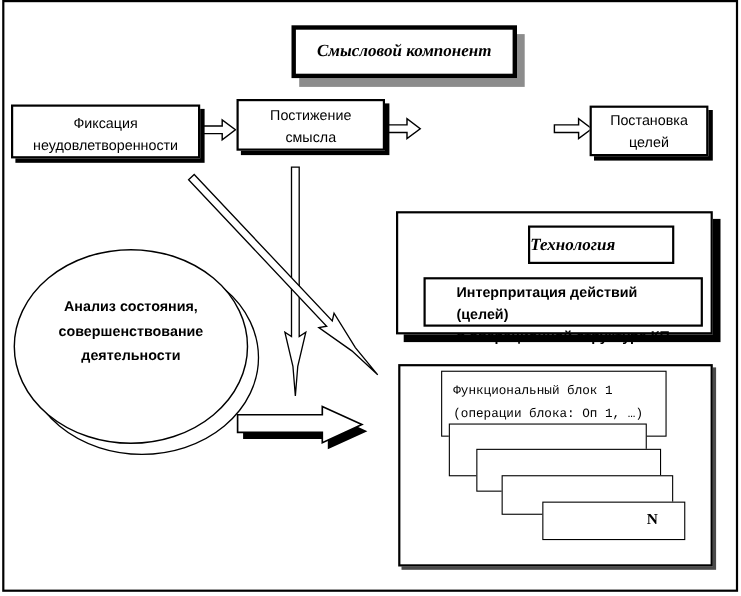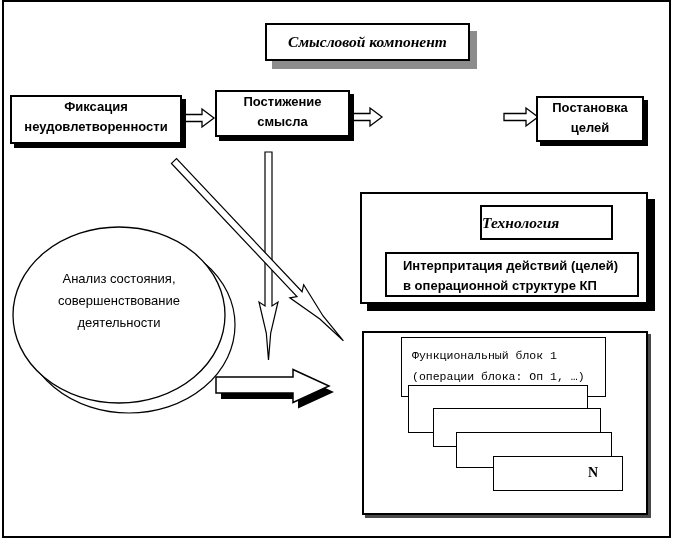--- a/index.html
+++ b/index.html
@@ -6,54 +6,54 @@
   html,body { width:674px; height:542px; background:#fff; overflow:hidden; }
   .page { position:relative; width:674px; height:542px; background:#fff;
           font-family:"Liberation Sans", sans-serif; color:#000; }
   .frame { position:absolute; left:2px; top:0; width:669px; height:538px;
            border:2px solid #000; }
   .overlay { position:absolute; left:0; top:0; width:674px; height:542px; }
   .abs { position:absolute; }
   .ml { white-space:pre-line; }
 
   .title-box {
-    left:265px; top:23px; width:205px; height:38px;
-    background:#fff; border:2px solid #000000; box-shadow:7px 8px 0 #8c8c8c;
+    left:265px; top:23px; width:205px; height:48px;
+    background:#fff; border:4px solid #000000; box-shadow:7px 8px 0 #8c8c8c;
     display:flex; align-items:center; justify-content:center;
     font:bold italic 15.5px "Liberation Serif", serif;
   }
   .flow-box {
     background:#fff; border:2px solid #000; box-shadow:4px 4px 0 #000;
-    display:flex; align-items:flex-start; justify-content:center; text-align:center;
-    font-weight:bold; font-size:13px; line-height:20px;
+    display:flex; align-items:flex-end; justify-content:center; text-align:center;
+    font-weight:normal; font-size:13px; line-height:20px;
   }
   .fb1pos { left:10px;  top:95px; width:172px; height:49px; }
   .fb2pos { left:215px; top:90px; width:135px; height:47px; }
   .fb3pos { left:385px; top:97px; width:118px; height:47px; }
   .fb4pos { left:536px; top:96px; width:108px; height:46px; }
 
   .ellipse-label {
     left:28px; top:268px; width:182px; text-align:center;
-    font-weight:normal; font-size:13px; line-height:22px;
+    font-weight:bold; font-size:13px; line-height:22px;
   }
 
   .tech-container {
     left:360px; top:192px; width:288px; height:112px;
     background:#fff; border:2px solid #000; box-shadow:7px 7px 0 #000;
   }
   .tech-title {
     left:480px; top:205px; width:133px; height:35px;
     background:#fff; border:2px solid #000;
     display:flex; align-items:center; justify-content:flex-start;
     font:bold italic 15.5px "Liberation Serif", serif;
   }
   .tech-desc {
     left:385px; top:252px; width:254px; height:45px;
     background:#fff; border:2px solid #000;
-    font-weight:bold; font-size:13px; line-height:20px; padding:2px 16px;
+    font-weight:bold; font-size:13px; line-height:20px; padding:2px 28px;
   }
 
   .func-container {
     left:362px; top:331px; width:286px; height:184px;
     background:#fff; border:2px solid #000; box-shadow:3px 3px 0 #4a4a4a;
   }
   .fblock { background:#fff; border:1.5px solid #000; }
   .fblock-1 { left:373px; top:337px; width:205px; height:60px;
     font:11.5px/21px "Liberation Mono", monospace; padding:7px 0 0 10px;margin-left:28px; }
   .fblock-2 { left:408px; top:385px; width:180px; height:48px; }

